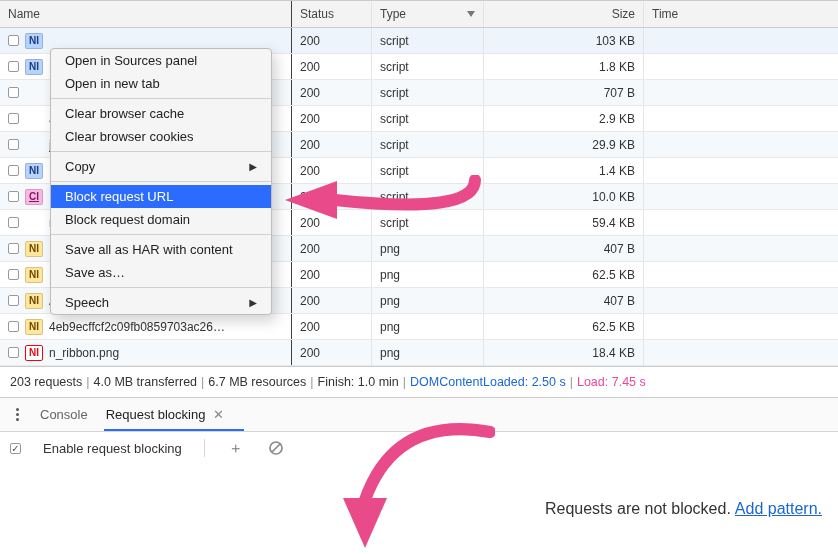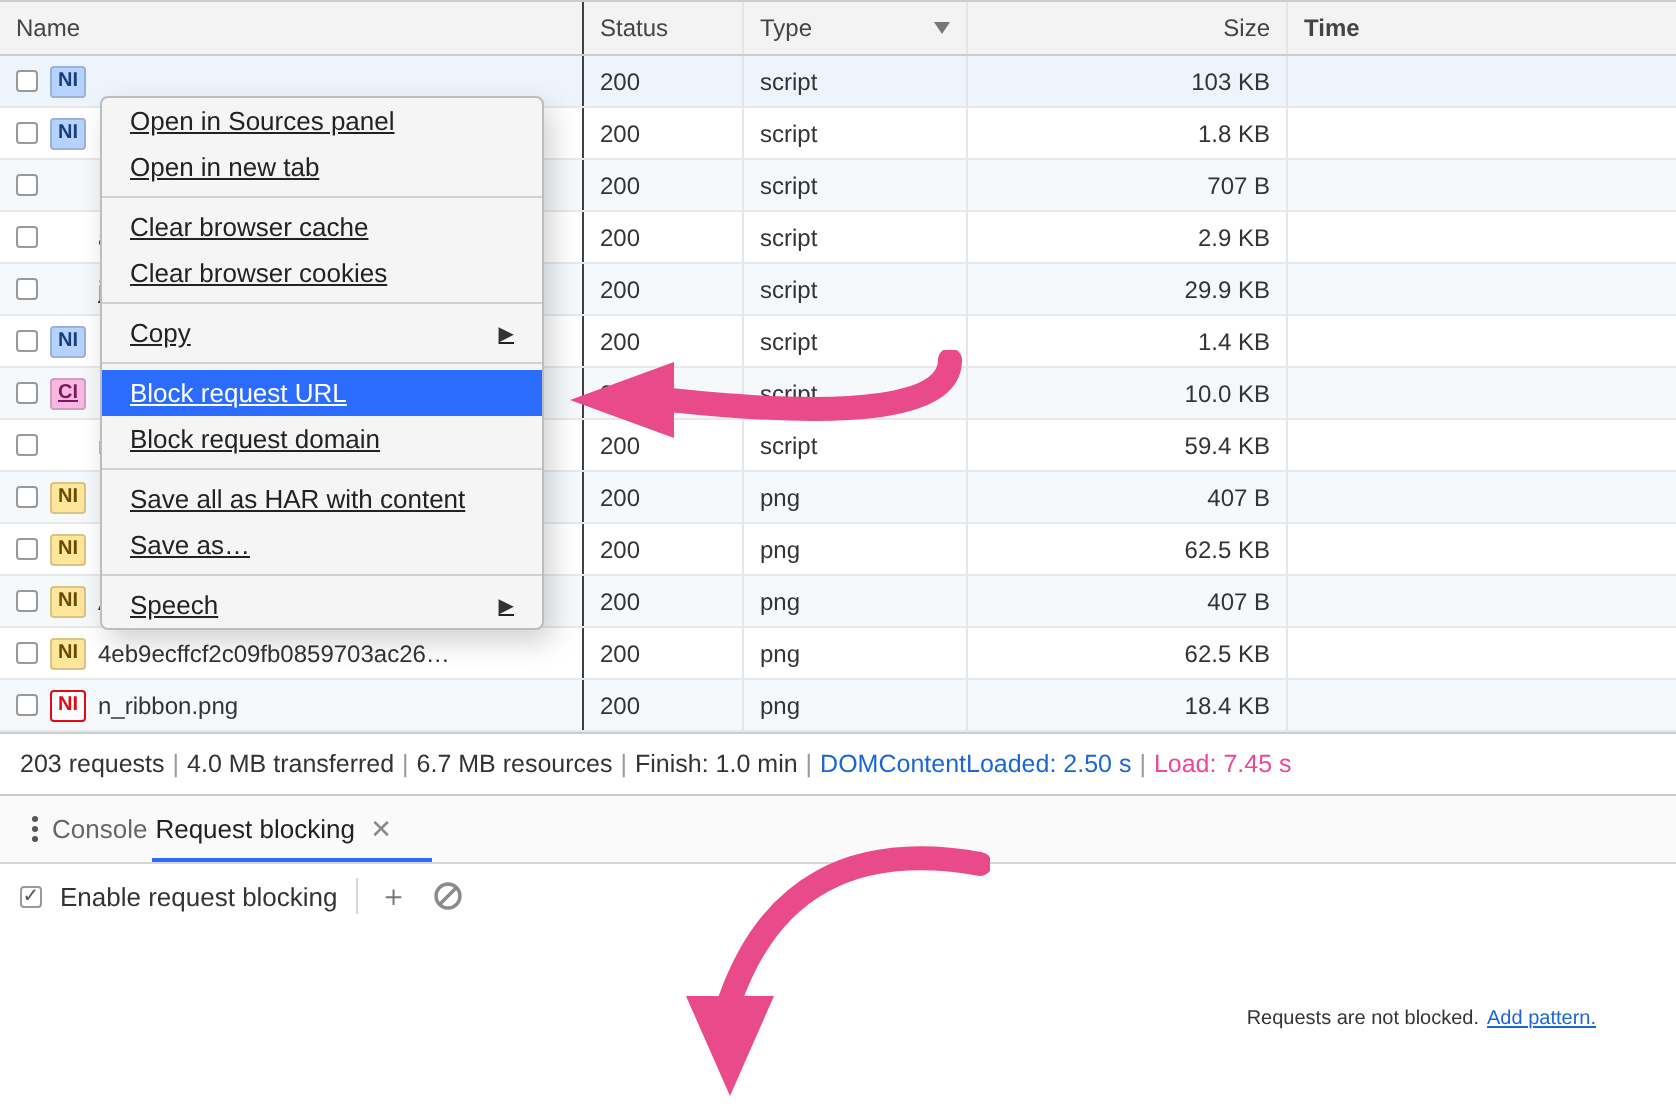--- a/index.html
+++ b/index.html
@@ -34,21 +34,21 @@
   }
   .row.even { background: #fff; }
   .row.odd  { background: #f5f9fc; }
   .row.sel  { background: #eef4fb; }
 
   .col { padding: 0 8px; overflow: hidden; white-space: nowrap; text-overflow: ellipsis; }
   .col-name   { width: 292px; display:flex; align-items:center; gap:6px; border-right:1px solid #404040; height:100%; }
   .col-status { width: 80px;  border-right:1px solid #e5e5e5; height:100%; display:flex; align-items:center; }
   .col-type   { width: 112px; border-right:1px solid #e5e5e5; height:100%; display:flex; align-items:center; gap:6px; }
   .col-size   { width: 160px; text-align:right; border-right:1px solid #e5e5e5; height:100%; display:flex; align-items:center; justify-content:flex-end; }
-  .col-time   { flex:1;font-weight:bold; }
+  .col-time   { flex:1; }
 
   .checkbox {
     width: 11px; height: 11px; border:1px solid #999; border-radius:2px; background:#fff; flex-shrink:0;
   }
   .checkbox.checked::after {
     content:"✓"; display:block; font-size:10px; line-height:9px; color:#555; text-align:center;
   }
 
   .badge {
     width: 18px; height: 16px; border-radius:2px; font-size:10px; font-weight:600;
@@ -71,67 +71,66 @@
   .ctxmenu {
     position:absolute; top:48px; left:50px; width:222px;
     background:#f5f5f5; border:1px solid #bdbdbd; border-radius:4px;
     box-shadow: 4px 6px 14px rgba(0,0,0,0.18);
     font-size:13px; color:#222;
     z-index: 20;
   }
   .ctx-item {
     padding:4px 14px; display:flex; align-items:center; justify-content:space-between;
     cursor:default;
-    text-decoration:underline;
   }
   .ctx-item.hl { background:#2b6cff; color:#fff; }
   .ctx-sep { height:1px; background:#d0d0d0; margin:3px 0; }
   .ctx-arrow { font-size:10px; color:#333; }
 
   
   .statusbar {
     padding:8px 10px; font-size:12.5px; color:#333; display:flex; flex-wrap:wrap; gap:4px;
     border-bottom:1px solid #ccc;
   }
   .statusbar .sep { color:#999; }
   .blue-text { color:#1a66d6; }
   .red-text  { color:#ec4899; }
 
   
   .drawer-tabs {
-    display:flex; align-items:center; padding:0 10px; height:34px; border-bottom:1px solid #d6d6d6;
+    display:flex; align-items:center; gap:14px; padding:0 10px; height:34px; border-bottom:1px solid #d6d6d6;
     background:#fafafa;
   }
   .kebab {
     width:14px; display:flex; flex-direction:column; gap:2px; align-items:center;
   }
   .kebab span { width:3px; height:3px; background:#555; border-radius:50%; }
   .tab {
     font-size:13px; color:#666; padding:8px 2px; position:relative;
   }
   .tab.active { color:#222; }
   .tab.active::after {
     content:""; position:absolute; left:0; right:-18px; bottom:-1px; height:2px; background:#2b6cff;
   }
   .tab-close { color:#888; margin-left:4px; }
 
   .drawer-toolbar {
-    display:flex; align-items:center; gap:9px; padding:6px 10px; height:32px;
+    display:flex; align-items:center; gap:22px; padding:6px 10px; height:32px;
   }
   .tool-sep { width:1px; height:18px; background:#d6d6d6; }
   .add-icon, .cancel-icon {
     width:18px; height:18px; display:flex; align-items:center; justify-content:center;
     color:#777; font-size:15px;
   }
   .cancel-icon svg circle { fill:none; stroke:#8a8a8a; stroke-width:1.7; }
   .cancel-icon svg line { stroke:#8a8a8a; stroke-width:1.7; }
 
   .drawer-body {
-    height:90px; display:flex; align-items:center; justify-content:flex-end; padding:0 40px;
-    font-size:10px;
+    height:90px; display:flex; align-items:center; justify-content:flex-end; padding:0 16px;
+    font-size:16px;
   }
   .drawer-body .link { color:#1a66d6; text-decoration:underline; margin-left:4px; }
 
   
   .arrow1 {
     position:absolute; top:175px; left:275px; width:210px; height:60px; z-index:30; pointer-events:none;
   }
   .arrow2 {
     position:absolute; top:420px; left:295px; width:200px; height:130px; z-index:30; pointer-events:none;
   }

